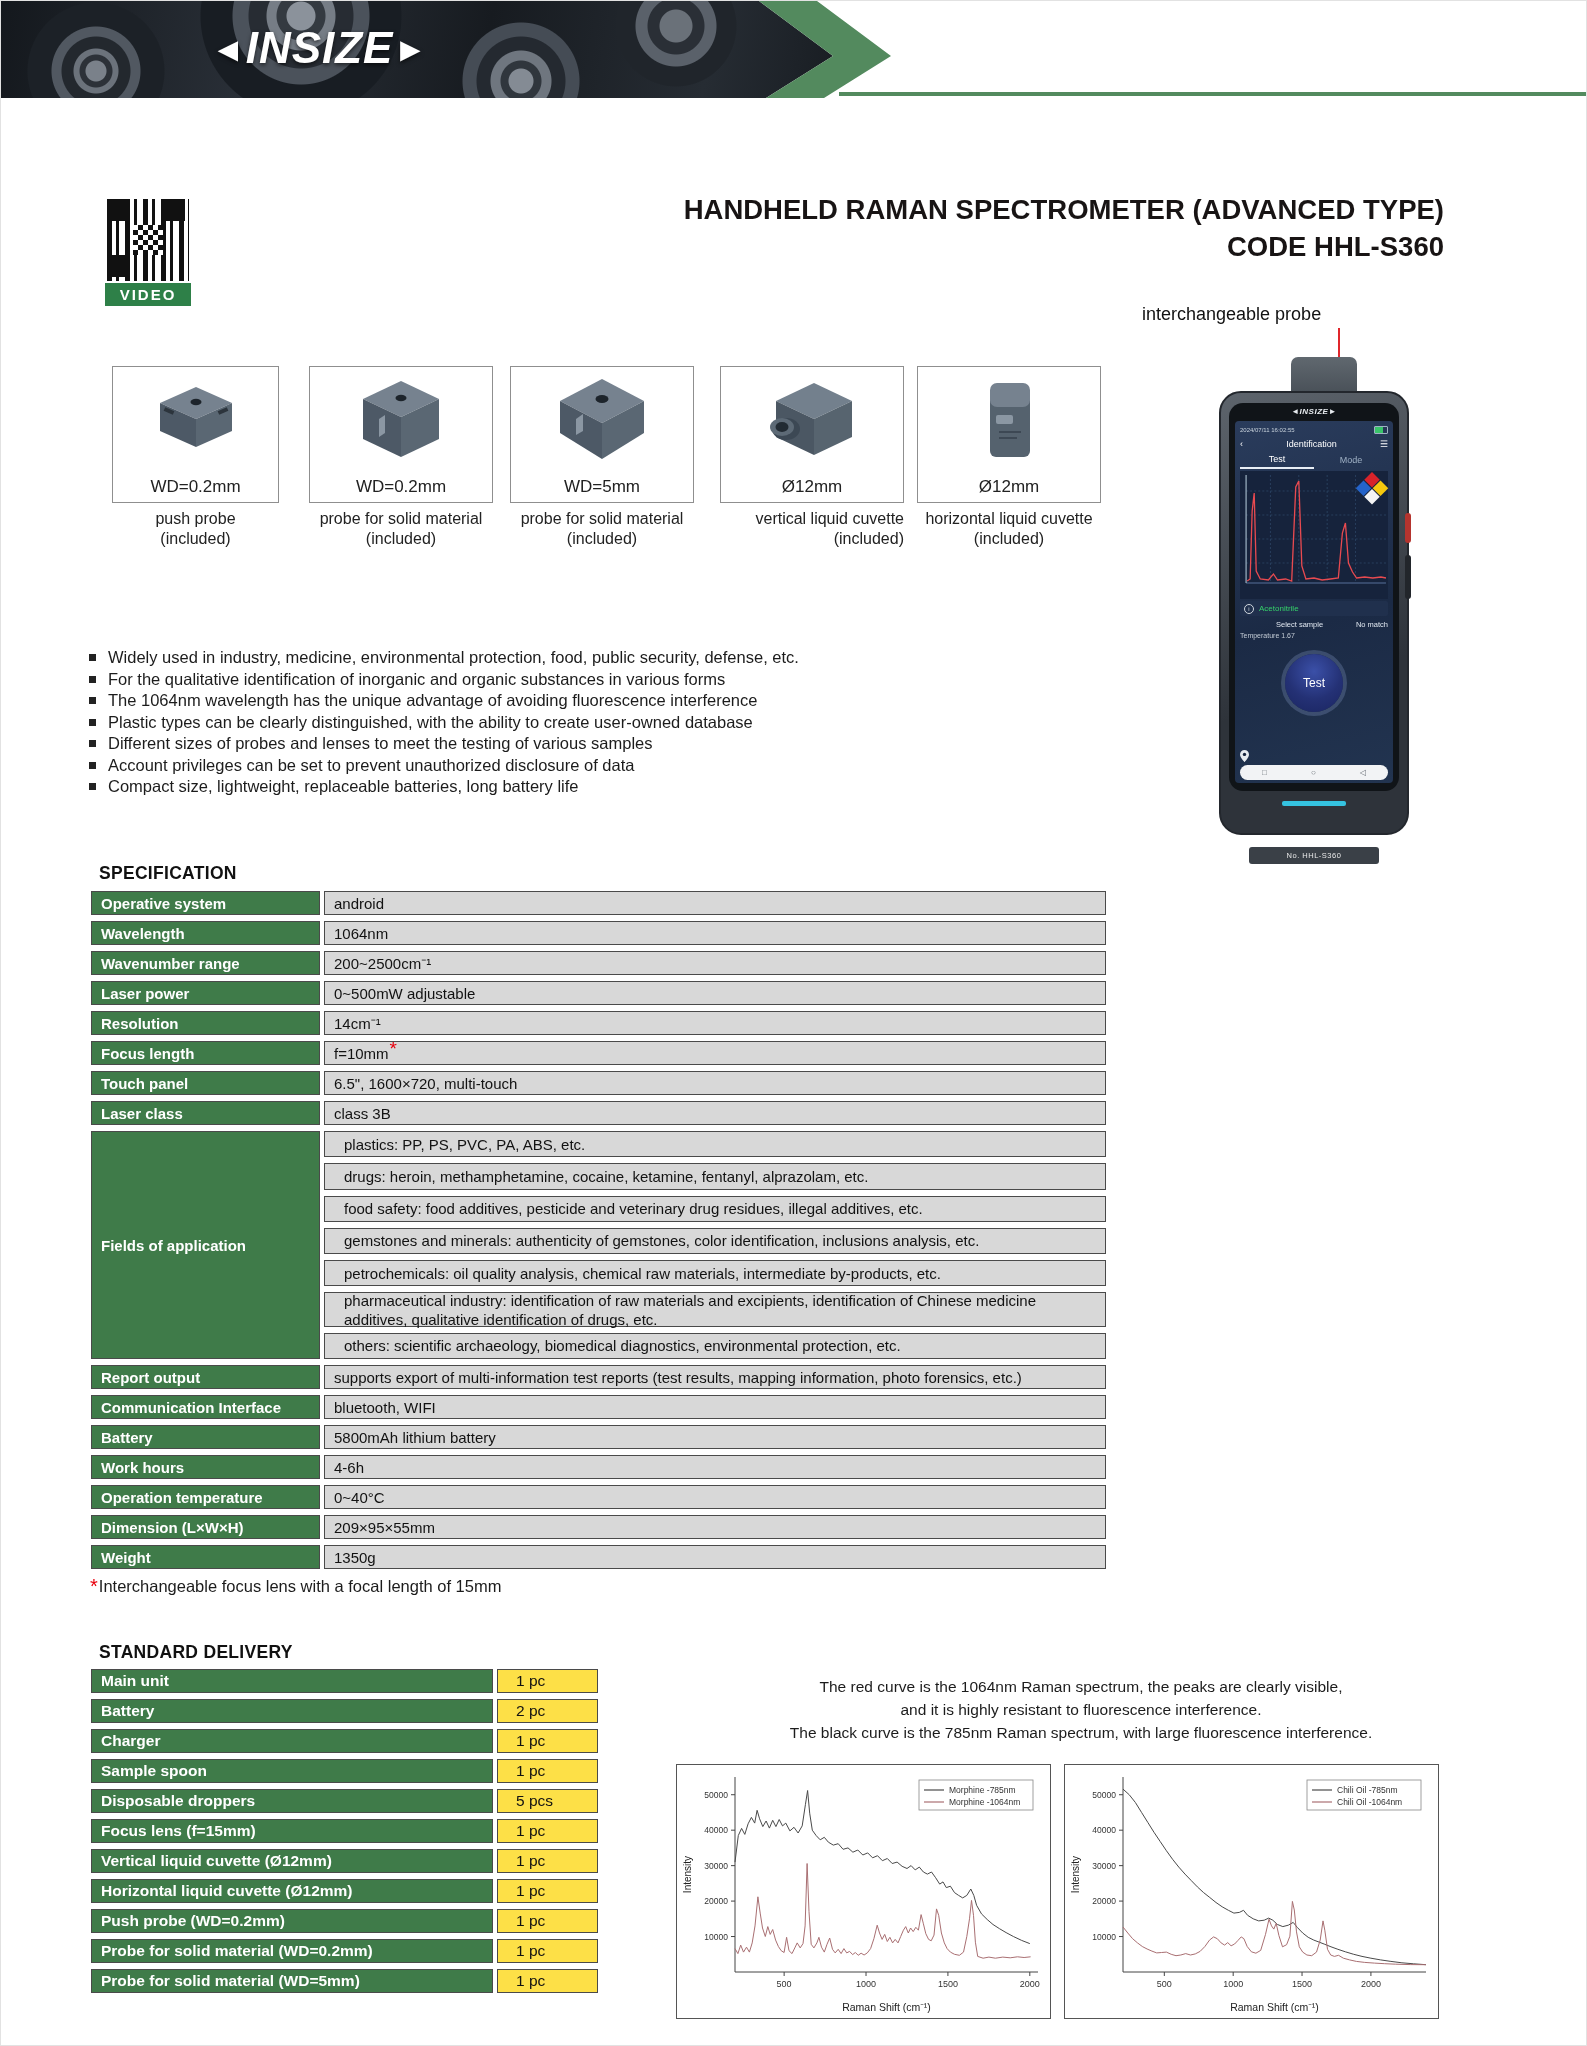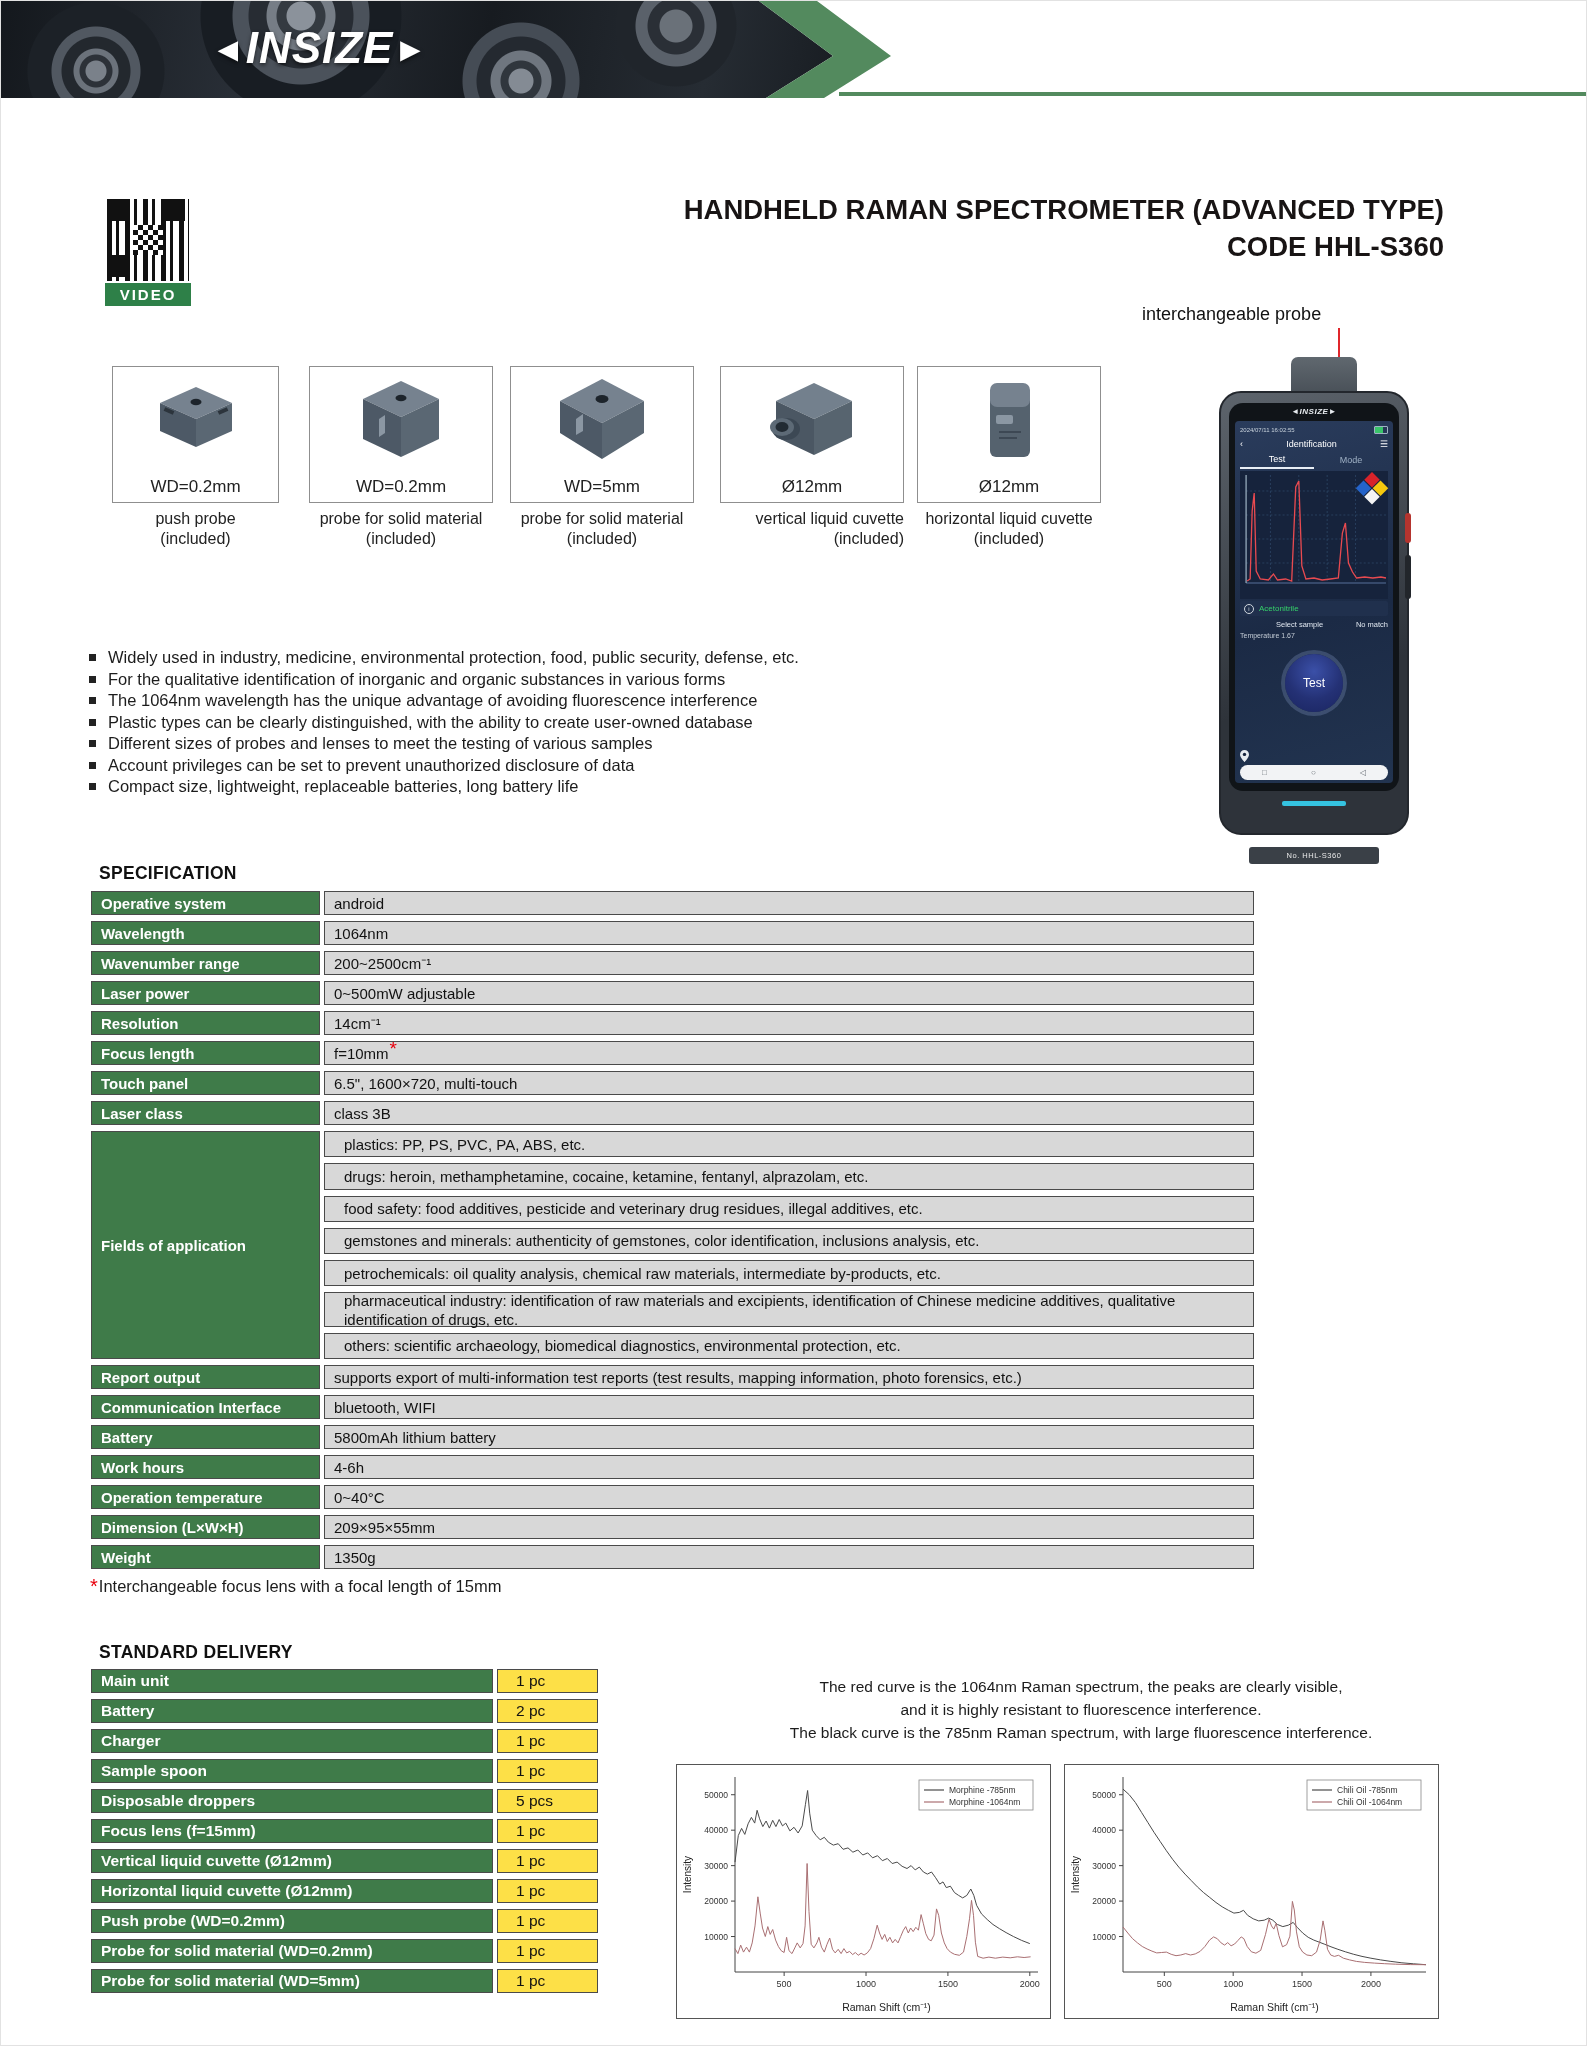--- a/index.html
+++ b/index.html
@@ -55,21 +55,21 @@
   .psize{position:absolute;left:0;right:0;bottom:5px;text-align:center;font-size:17px;color:#222;}
   .pcap{position:absolute;top:508px;text-align:center;font-size:16px;line-height:20px;color:#222;white-space:nowrap;}
 
   
   .features{position:absolute;left:88px;top:646px;list-style:none;margin:0;padding:0;}
   .features li{display:flex;align-items:flex-start;font-size:16.5px;line-height:21.5px;color:#1c1c1c;}
   .features .blt{width:7px;height:7px;background:#222;margin:7px 12px 0 0;flex:0 0 7px;}
 
   
   .sec-head{position:absolute;font-size:17.5px;font-weight:bold;color:#111;letter-spacing:.3px;}
-  .spec{position:absolute;left:90px;top:890px;width:1163px;}
+  .spec{position:absolute;left:90px;top:890px;width:1015px;}
   .srow{display:flex;margin-bottom:6px;}
   .scell{border:1px solid #4a4a4a;box-sizing:border-box;display:flex;align-items:center;padding:0 9px;font-size:15px;}
   .lab{width:229px;background:#3f7b49;color:#fff;font-weight:bold;margin-right:4px;min-height:24px;flex:0 0 229px;}
   .val{flex:1;background:#d8d8d8;color:#121212;min-height:24px;}
   .fields-wrap{display:flex;margin-bottom:6px;}
   .fields-label{align-items:center;}
   .fields-col{flex:1;display:flex;flex-direction:column;}
   .fields-col .val{margin-bottom:6px;padding-left:19px;}
   .fields-col .val:last-child{margin-bottom:0;}
   .fields-col .wrapped{line-height:19px;padding-top:4px;padding-bottom:4px;}

